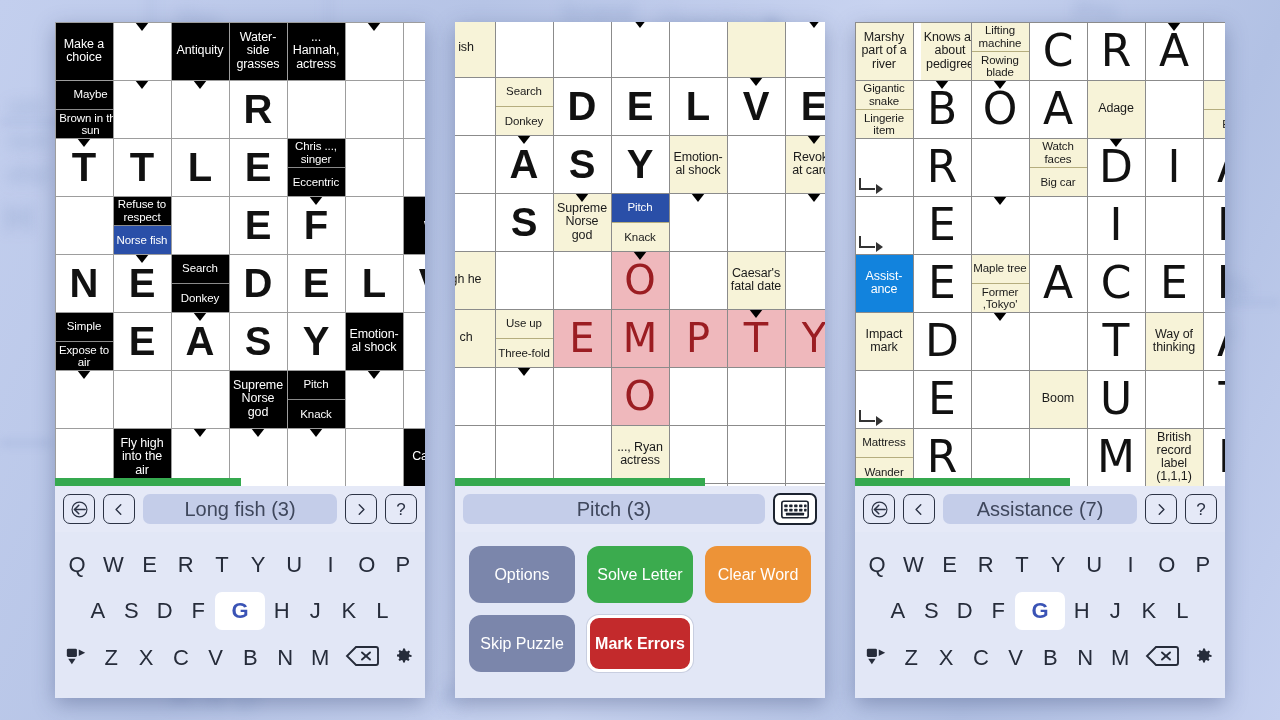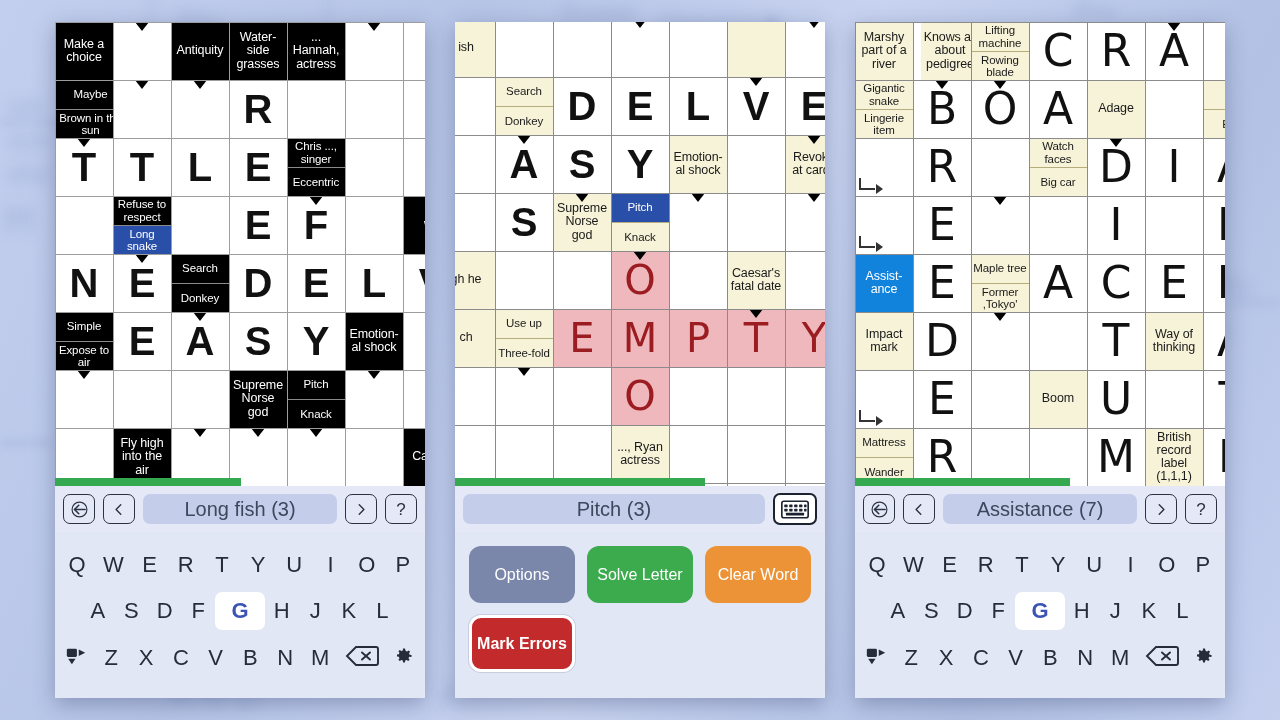--- a/index.html
+++ b/index.html
@@ -369,21 +369,21 @@
         </div>
         <div class="cell" style="left: 0px; top: 174px; width: 58px; height: 58px;">
           <div class="inner">
             <div class="blank" style="width: 100%; height: 100%;"></div>
           </div>
         </div>
         <div class="cell" style="left: 58px; top: 174px; width: 58px; height: 58px;">
           <div class="inner">
             <div class="clue two">
               <div class="part small">Refuse to respect</div>
-              <div class="part small sep fill-sel-blue" style="border-top: 1px solid rgb(138, 138, 138);">Long snake</div>
+              <div class="part small sep fill-sel-blue" style="border-top: 1px solid rgb(138, 138, 138);">Norse fish</div>
             </div>
           </div>
         </div>
         <div class="cell" style="left: 116px; top: 174px; width: 58px; height: 58px;">
           <div class="inner">
             <div class="blank" style="width: 100%; height: 100%;"></div>
           </div>
         </div>
         <div class="cell" style="left: 174px; top: 174px; width: 58px; height: 58px;">
           <div class="inner">
@@ -1058,20 +1058,21 @@
           <rect x="6" y="15" width="22" height="3.4" rx=".7"></rect>
         </g>
       </svg>
     </div>
   </div>
 
   <div class="actions" id="acts2">
       <div class="abtn grey">Options</div>
       <div class="abtn green">Solve Letter</div>
       <div class="abtn orange">Clear Word</div>
+      <div class="abtn grey">Skip Puzzle</div>
       <div class="abtn red">Mark Errors</div>
     </div>
 </div>
 
 <div class="panel t-light hand" id="panel-3">
   <div class="grid-area">
     <div class="xw" id="xw3">
         <div class="cell" style="left: 0px; top: 0px; width: 58px; height: 58px;">
           <div class="inner">
             <div class="clue">

